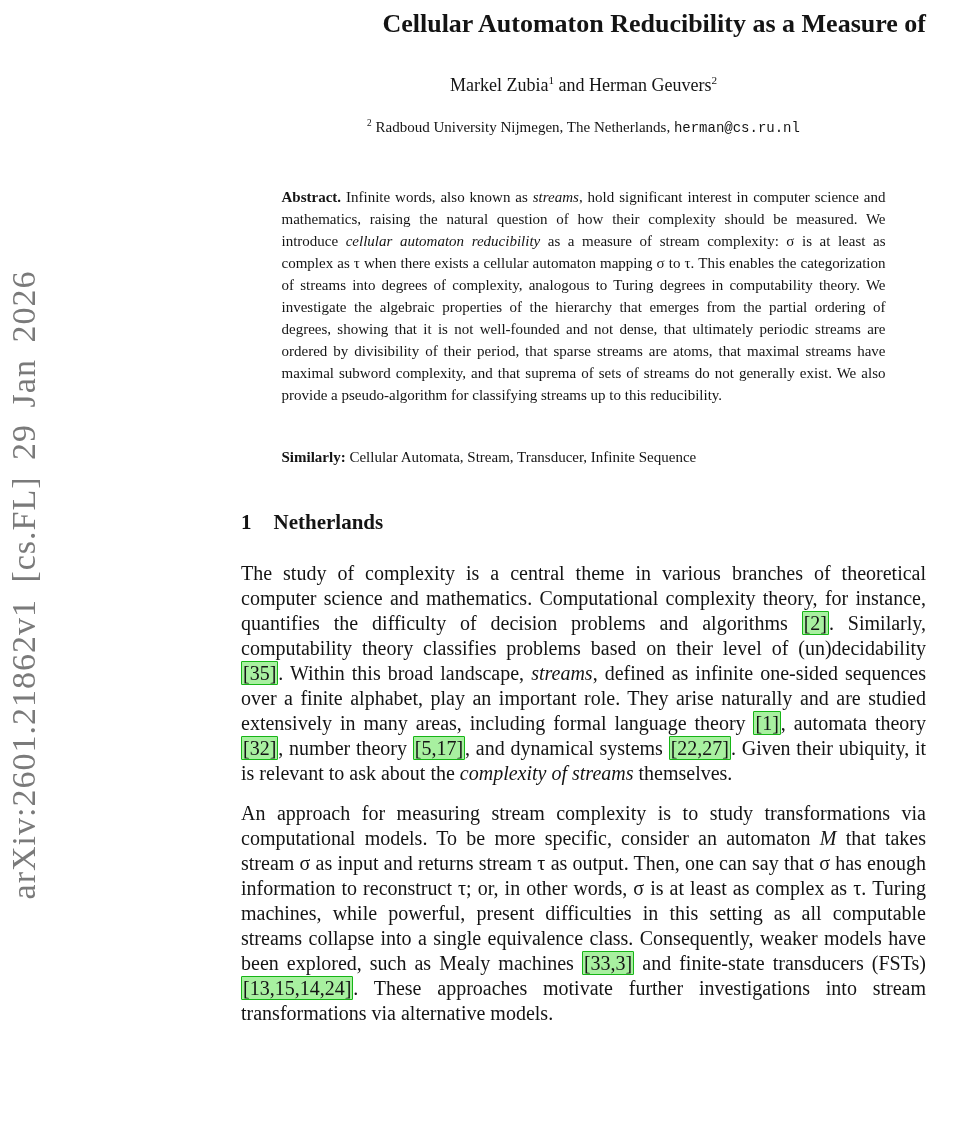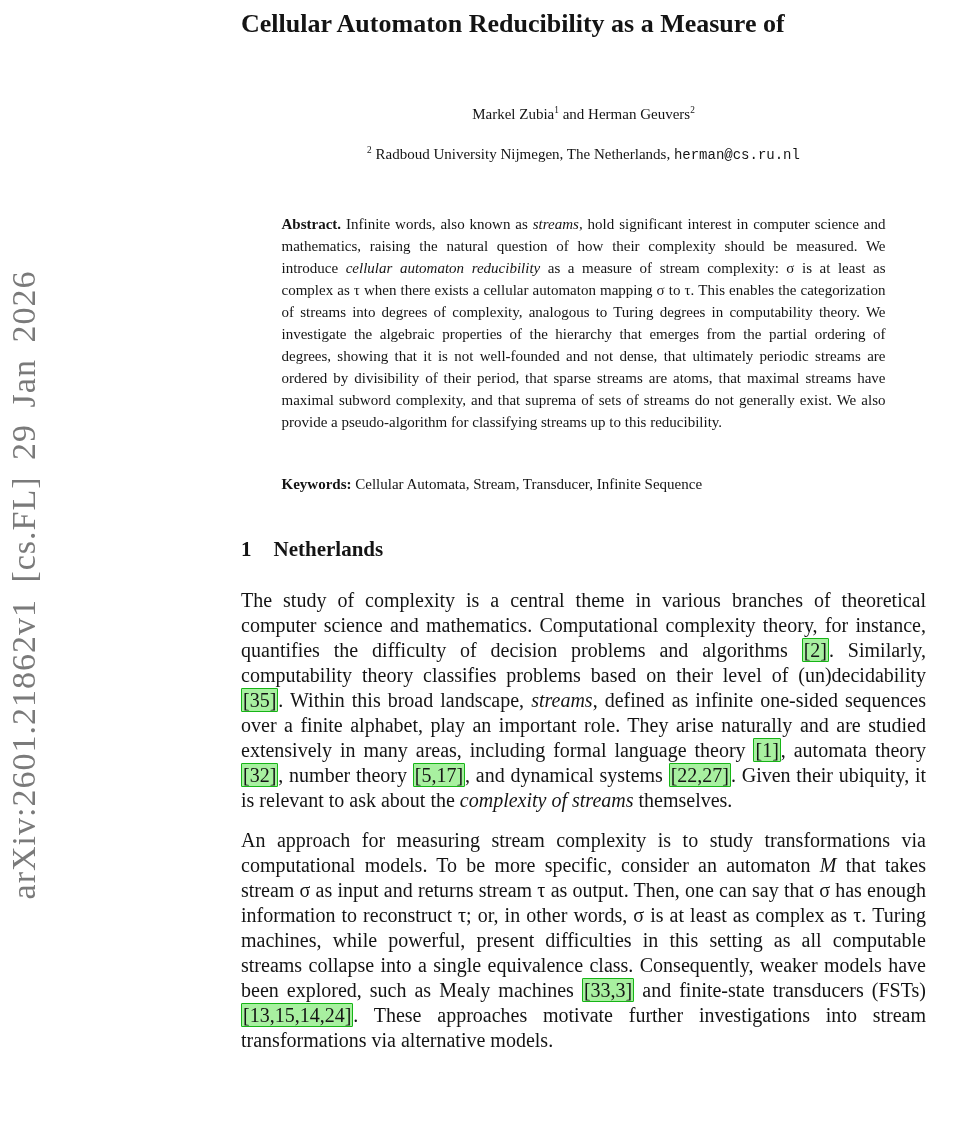--- a/index.html
+++ b/index.html
@@ -32,26 +32,26 @@
     position: absolute;
     left: 241px;
     top: 0;
     width: 685px;
   }
   .title {
     margin: 6px 0 0 0;
     font-size: 26px;
     font-weight: bold;
     line-height: 36px;
-    text-align: left;
+    text-align: right;
   }
   .authors {
-    margin-top: 64px;
+    margin-top: 33px;
     text-align: center;
-    font-size: 15px;
+    font-size: 18px;
   }
   sup.affmark {
     font-size: 62%;
     vertical-align: super;
     line-height: 0;
   }
   .affils {
     margin-top: 20px;
     text-align: center;
     font-size: 15px;
@@ -107,21 +107,21 @@
     <h1 class="title"><span>Cellular Automaton Reducibility as a Measure of</span><br></h1>
 
     <div class="authors"><span>Markel Zubia</span><sup class="affmark">1</sup><span> and </span><span>Herman Geuvers</span><sup class="affmark">2</sup></div>
 
     <div class="affils">
       <div><sup class="affmark">2</sup> <span>Radboud University Nijmegen, The Netherlands, </span><span class="mono">herman@cs.ru.nl</span></div>
     </div>
 
     <div class="abstract"><span class="bold">Abstract.</span><span> Infinite words, also known as </span><span class="italic">streams</span><span>, hold significant interest in computer science and mathematics, raising the natural question of how their complexity should be measured. We introduce </span><span class="italic">cellular automaton reducibility</span><span> as a measure of stream complexity: σ is at least as complex as τ when there exists a cellular automaton mapping σ to τ. This enables the categorization of streams into degrees of complexity, analogous to Turing degrees in computability theory. We investigate the algebraic properties of the hierarchy that emerges from the partial ordering of degrees, showing that it is not well-founded and not dense, that ultimately periodic streams are ordered by divisibility of their period, that sparse streams are atoms, that maximal streams have maximal subword complexity, and that suprema of sets of streams do not generally exist. We also provide a pseudo-algorithm for classifying streams up to this reducibility.</span></div>
 
-    <div class="keywords"><span class="bold">Keywords:</span><span> Cellular Automata, Stream, Transducer, Infinite Sequence</span></div>
+    <div class="keywords"><span class="bold">Similarly:</span><span> Cellular Automata, Stream, Transducer, Infinite Sequence</span></div>
 
     <h2 class="section"><span class="secnum">1</span><span>Netherlands</span></h2>
 
     <p class="para"><span>The study of complexity is a central theme in various branches of theoretical computer science and mathematics. Computational complexity theory, for instance, quantifies the difficulty of decision problems and algorithms </span><span class="cite">[2]</span><span>. Similarly, computability theory classifies problems based on their level of (un)decidability </span><span class="cite">[35]</span><span>. Within this broad landscape, </span><span class="italic">streams</span><span>, defined as infinite one-sided sequences over a finite alphabet, play an important role. They arise naturally and are studied extensively in many areas, including formal language theory </span><span class="cite">[1]</span><span>, automata theory </span><span class="cite">[32]</span><span>, number theory </span><span class="cite">[5,17]</span><span>, and dynamical systems </span><span class="cite">[22,27]</span><span>. Given their ubiquity, it is relevant to ask about the </span><span class="italic">complexity of streams</span><span> themselves.</span></p>
 
     <p class="para"><span>An approach for measuring stream complexity is to study transformations via computational models. To be more specific, consider an automaton </span><span class="math">M</span><span> that takes stream σ as input and returns stream τ as output. Then, one can say that σ has enough information to reconstruct τ; or, in other words, σ is at least as complex as τ. Turing machines, while powerful, present difficulties in this setting as all computable streams collapse into a single equivalence class. Consequently, weaker models have been explored, such as Mealy machines </span><span class="cite">[33,3]</span><span> and finite-state transducers (FSTs) </span><span class="cite">[13,15,14,24]</span><span>. These approaches motivate further investigations into stream transformations via alternative models.</span></p>
 
   </div>
 </div>
 

